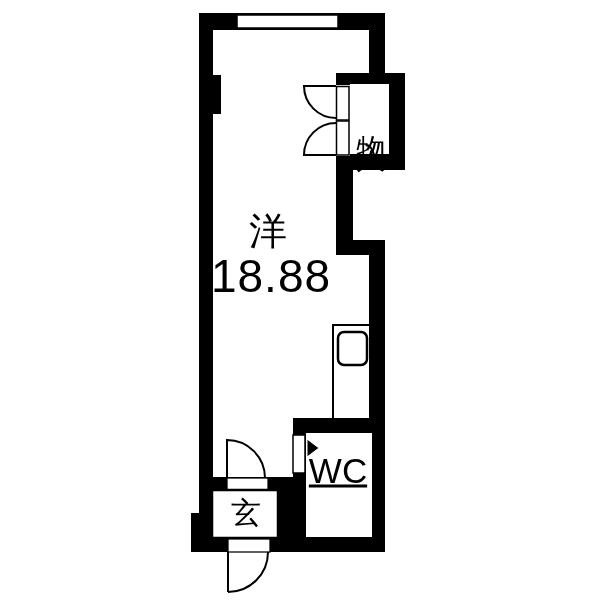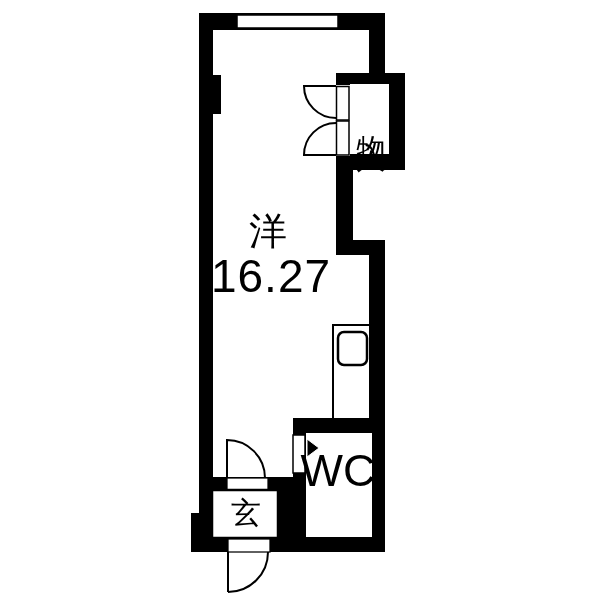--- a/index.html
+++ b/index.html
@@ -24,21 +24,21 @@
     position: absolute;
     transform: translate(-50%, -50%);
     color: #000000;
     white-space: nowrap;
     line-height: 1;
     user-select: none;
   }
   .label-main-room   { font-size: 38px; }
   .label-main-size   { font-size: 46px; letter-spacing: 1px; }
   .label-closet      { font-size: 29px; writing-mode: vertical-rl; letter-spacing: 7px; }
-  .label-wc          { font-size: 45px; }
+  .label-wc          { font-size: 35px; text-decoration: underline; }
   .label-bath        { font-size: 29px; letter-spacing: 1px; }
   .label-entrance    { font-size: 30px; }
 </style>
 </head>
 <body>
 
 <div class="canvas">
 
   <svg class="plan-svg" width="600" height="600" viewBox="0 0 600 600">
 
@@ -77,21 +77,21 @@
     <rect x="227" y="478" width="41" height="13" fill="#ffffff" stroke="#000000" stroke-width="1.25"></rect>
     <path d="M227 478 V440 A38 38 0 0 1 265 478" fill="none" stroke="#000000" stroke-width="2"></path>
     <rect x="212" y="490" width="66" height="48" fill="#ffffff" stroke="#000000" stroke-width="2.5"></rect>
     <rect x="228" y="539" width="42" height="13" fill="#ffffff" stroke="#000000" stroke-width="1.25"></rect>
     <path d="M228 552 V592" fill="none" stroke="#000000" stroke-width="2"></path>
     <path d="M268 552 A40 40 0 0 1 228 592" fill="none" stroke="#000000" stroke-width="2"></path>
   </svg>
 
   <div class="label label-main-room" style="left:268px; top:231px;">洋</div>
 
-  <div class="label label-main-size" style="left:271px; top:276px;">16.27</div>
+  <div class="label label-main-size" style="left:271px; top:276px;">18.88</div>
 
   <div class="label label-closet" style="left:371px; top:119px;">物入</div>
 
   <div class="label label-wc" style="left:338px; top:470px;">WC</div>
 
 
   <div class="label label-entrance" style="left:246px; top:513px;">玄</div>
 
 </div>
 

